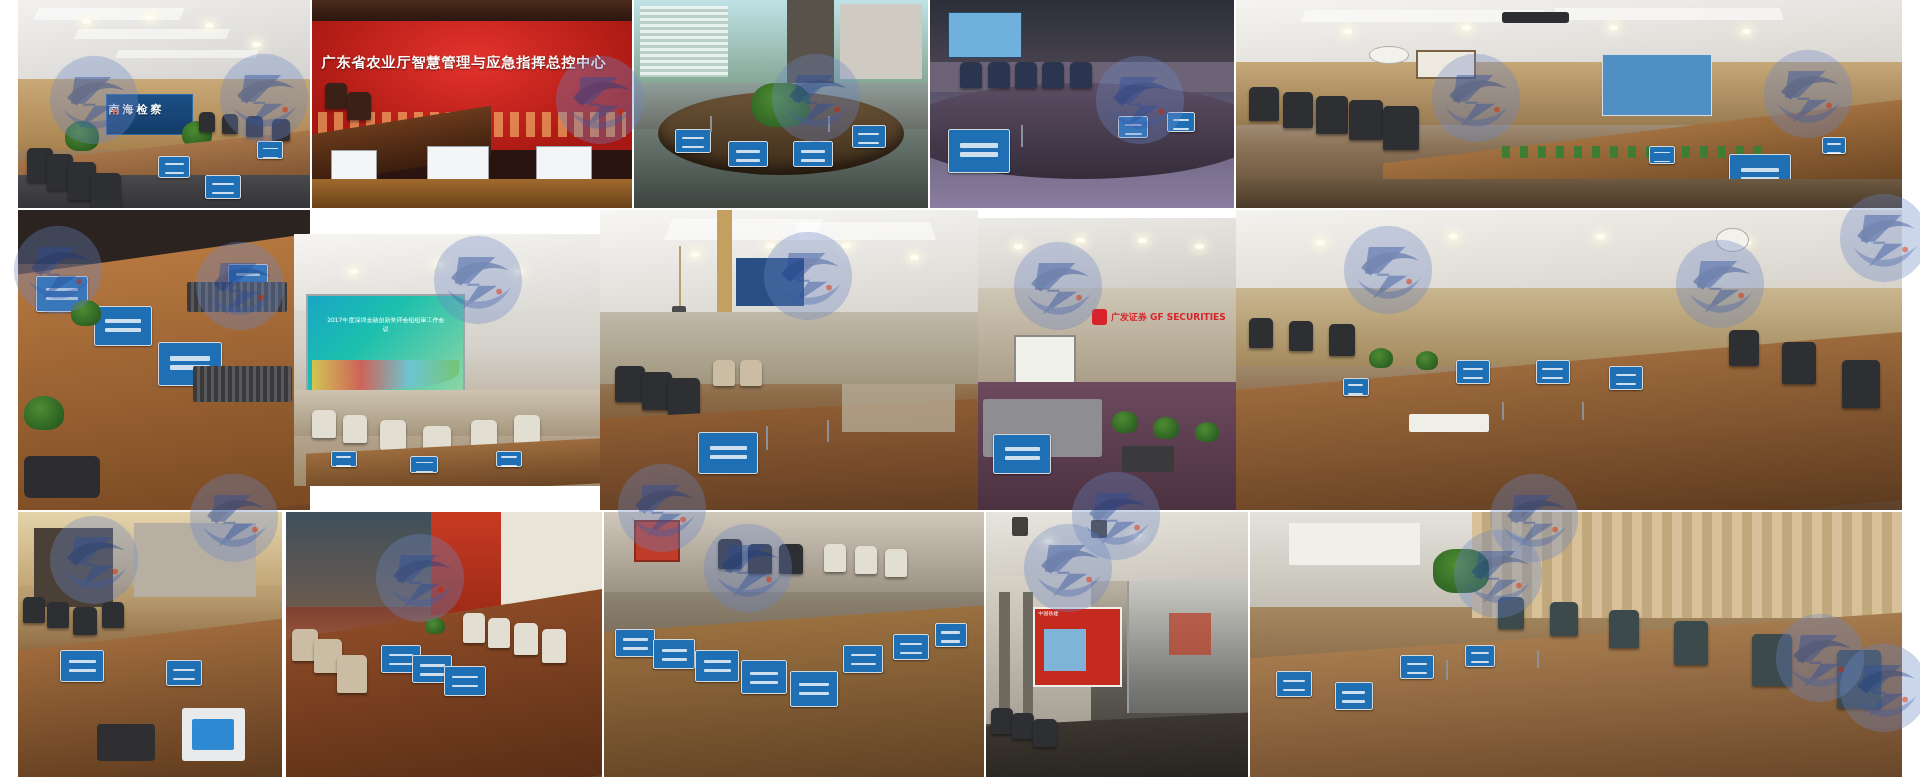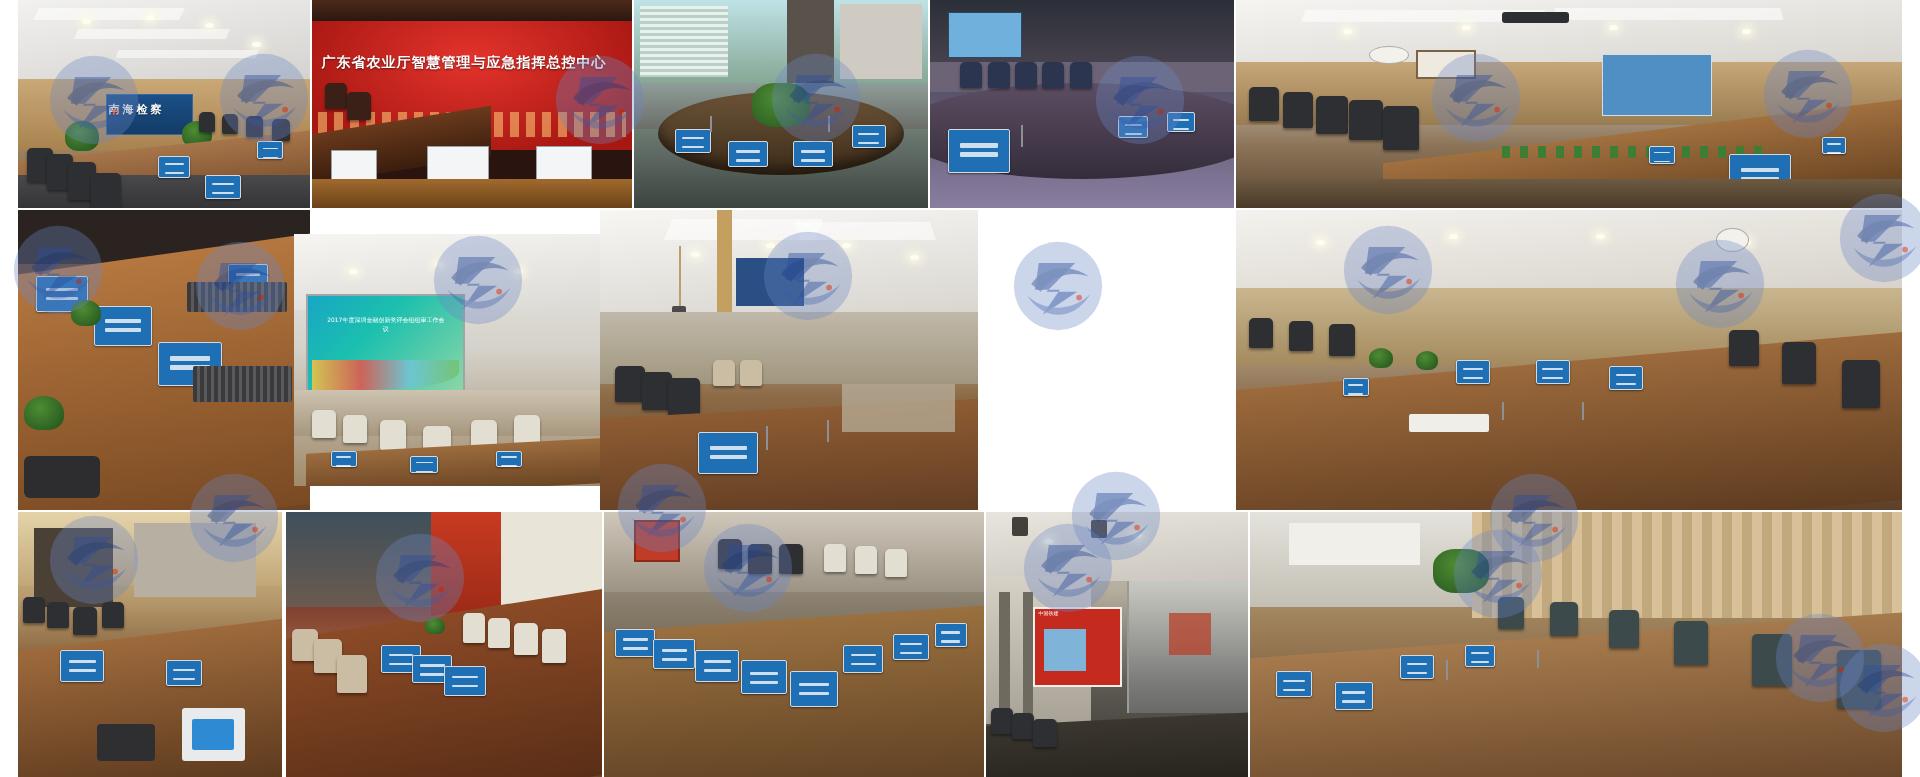--- a/index.html
+++ b/index.html
@@ -268,20 +268,42 @@
         <div class="chair tan" style="left:37%;top:50%;width:22px;height:26px;"></div>
         <div class="table" style="left:-6%;top:66%;width:118%;height:44%;transform:skewY(-3deg);
              background:linear-gradient(180deg,#8e5c33,#5a3820);"></div>
         <div class="monitor" style="left:26%;top:74%;width:60px;height:42px;"></div>
         <div class="mic" style="left:44%;top:72%;height:24px;"></div>
         <div class="mic" style="left:60%;top:70%;height:22px;"></div>
         <div style="position:absolute;left:64%;top:58%;width:30%;height:16%;background:#b9b3a1;opacity:.7;"></div>
       </div>
     </div>
 
+    <div class="cell" style="left:978px;top:8px;width:258px;height:292px;">
+      <div class="ph" style="background:linear-gradient(180deg,#cdc6bb 0%,#b6ada0 42%,#6a4a5a 100%);">
+        <div class="ceiling" style="height:26%;background:linear-gradient(175deg,#eceae6,#cfccc5);"></div>
+        <div class="downlight" style="left:14%;top:9%;"></div>
+        <div class="downlight" style="left:38%;top:7%;"></div>
+        <div class="downlight" style="left:62%;top:7%;"></div>
+        <div class="downlight" style="left:84%;top:9%;"></div>
+        <div class="wall" style="top:24%;height:32%;background:linear-gradient(180deg,#cfc6b5,#ab9f89);"></div>
+        <div style="position:absolute;left:44%;top:28%;width:52%;height:12%;display:flex;align-items:center;gap:4px;">
+          <div style="width:16px;height:16px;background:#d8232a;border-radius:3px;"></div>
+          <div style="color:#d8232a;font-size:9px;font-weight:700;white-space:nowrap;">广发证券 GF SECURITIES</div>
+        </div>
+        <div style="position:absolute;left:14%;top:40%;width:24%;height:22%;background:#f1f1ec;border:2px solid #8b8b86;"></div>
+        <div style="position:absolute;left:0;top:56%;width:100%;height:44%;background:linear-gradient(180deg,#6d4a5e,#4b3140);"></div>
+        <div style="position:absolute;left:2%;top:62%;width:46%;height:20%;background:#8d8d92;border-radius:3px;"></div>
+        <div class="monitor" style="left:6%;top:74%;width:58px;height:40px;"></div>
+        <div class="plant" style="left:52%;top:66%;width:26px;height:22px;"></div>
+        <div class="plant" style="left:68%;top:68%;width:26px;height:22px;"></div>
+        <div class="plant" style="left:84%;top:70%;width:24px;height:20px;"></div>
+        <div style="position:absolute;left:56%;top:78%;width:20%;height:9%;background:#3a3a3d;border-radius:3px;"></div>
+      </div>
+    </div>
 
     <div class="cell" style="left:1236px;width:666px;">
       <div class="ph" style="background:linear-gradient(180deg,#e6e2da 0%,#c8c0b1 28%,#8a6a47 65%,#5c4028 100%);">
         <div class="ceiling" style="height:28%;background:linear-gradient(175deg,#f4f2ee,#d6d2ca);"></div>
         <div class="downlight" style="left:12%;top:10%;"></div>
         <div class="downlight" style="left:32%;top:8%;"></div>
         <div class="downlight" style="left:54%;top:8%;"></div>
         <div class="downlight" style="left:76%;top:10%;"></div>
         <div style="position:absolute;left:72%;top:6%;width:5%;height:8%;background:#f2f1ec;border:1px solid #aaa;border-radius:50%;"></div>
         <div class="wall" style="top:26%;height:26%;background:linear-gradient(180deg,#c9b68f,#a48a5e);"></div>

